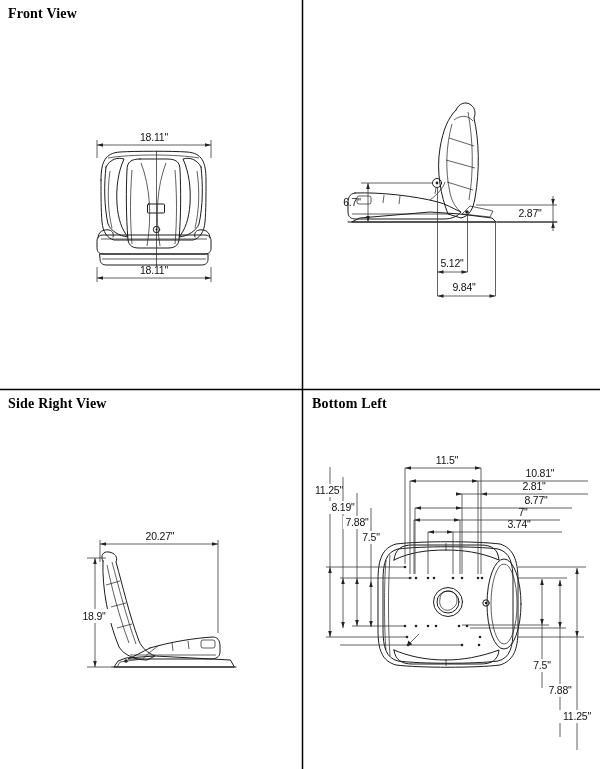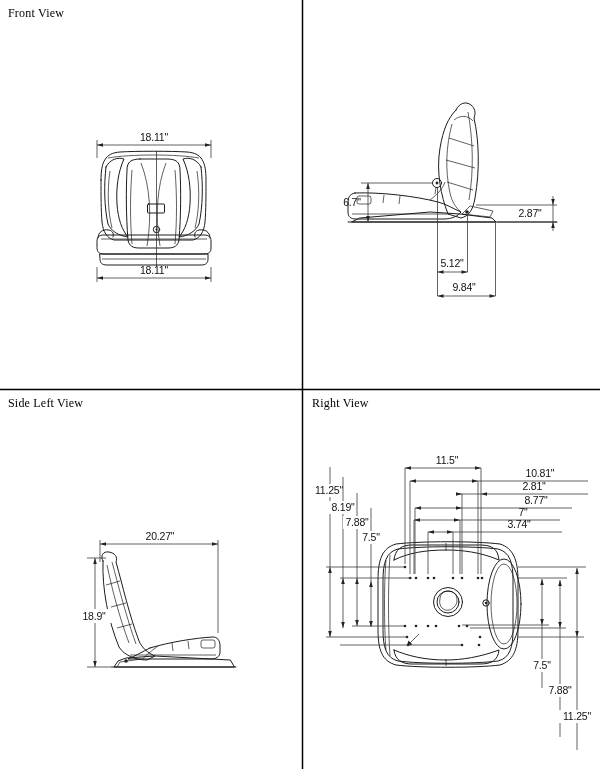--- a/index.html
+++ b/index.html
@@ -1,20 +1,20 @@
 <!DOCTYPE html>
 <html><head>
 <meta charset="utf-8">
 <style>
   html,body{margin:0;padding:0;background:#fff;}
   .sheet{position:relative;width:600px;height:769px;background:#fff;overflow:hidden;
          font-family:"Liberation Sans",sans-serif;}
   .sheet svg{position:absolute;left:0;top:0;}
-  .vtitle{position:absolute;font-family:"Liberation Serif",serif;font-weight:normal;
-          font-size:12px;color:#000;letter-spacing:0.2px;white-space:nowrap;}
+  .vtitle{position:absolute;font-family:"Liberation Serif",serif;font-weight:bold;
+          font-size:14px;color:#000;letter-spacing:0.2px;white-space:nowrap;}
   svg .ln{stroke:#1c1c1c;stroke-width:1;fill:none;stroke-linecap:round;stroke-linejoin:round;}
   svg .thin{stroke:#1c1c1c;stroke-width:0.7;fill:none;}
   svg .dim{stroke:#3a3a3a;stroke-width:0.8;fill:none;}
   svg .arr{fill:#222;stroke:none;}
   svg .dot{fill:#222;stroke:none;}
   svg text{font-family:"Liberation Sans",sans-serif;font-size:10.5px;fill:#111;letter-spacing:-0.2px;}
   svg .bgr{fill:#fff;stroke:none;}
   svg .div{stroke:#000;stroke-width:1.5;}
 </style>
 </head>
@@ -311,16 +311,16 @@
     <text x="560" y="694" text-anchor="middle">7.88"</text>
     <line class="dim" x1="577" y1="568" x2="577" y2="750"></line>
     <polygon class="arr" points="577,568 575.2,574 578.8,574"></polygon>
     <polygon class="arr" points="577,637 575.2,631 578.8,631"></polygon>
     <rect class="bgr" x="559" y="710" width="36" height="13"></rect>
     <text x="577" y="720" text-anchor="middle">11.25"</text>
   </g>
 </svg>
 
 <div class="vtitle" style="left:8px;top:6px">Front View</div>
-<div class="vtitle" style="left:8px;top:396px">Side Left View</div>
-<div class="vtitle" style="left:312px;top:396px">Right View</div>
+<div class="vtitle" style="left:8px;top:396px">Side Right View</div>
+<div class="vtitle" style="left:312px;top:396px">Bottom Left</div>
 
 </div>
 
 </body></html>

